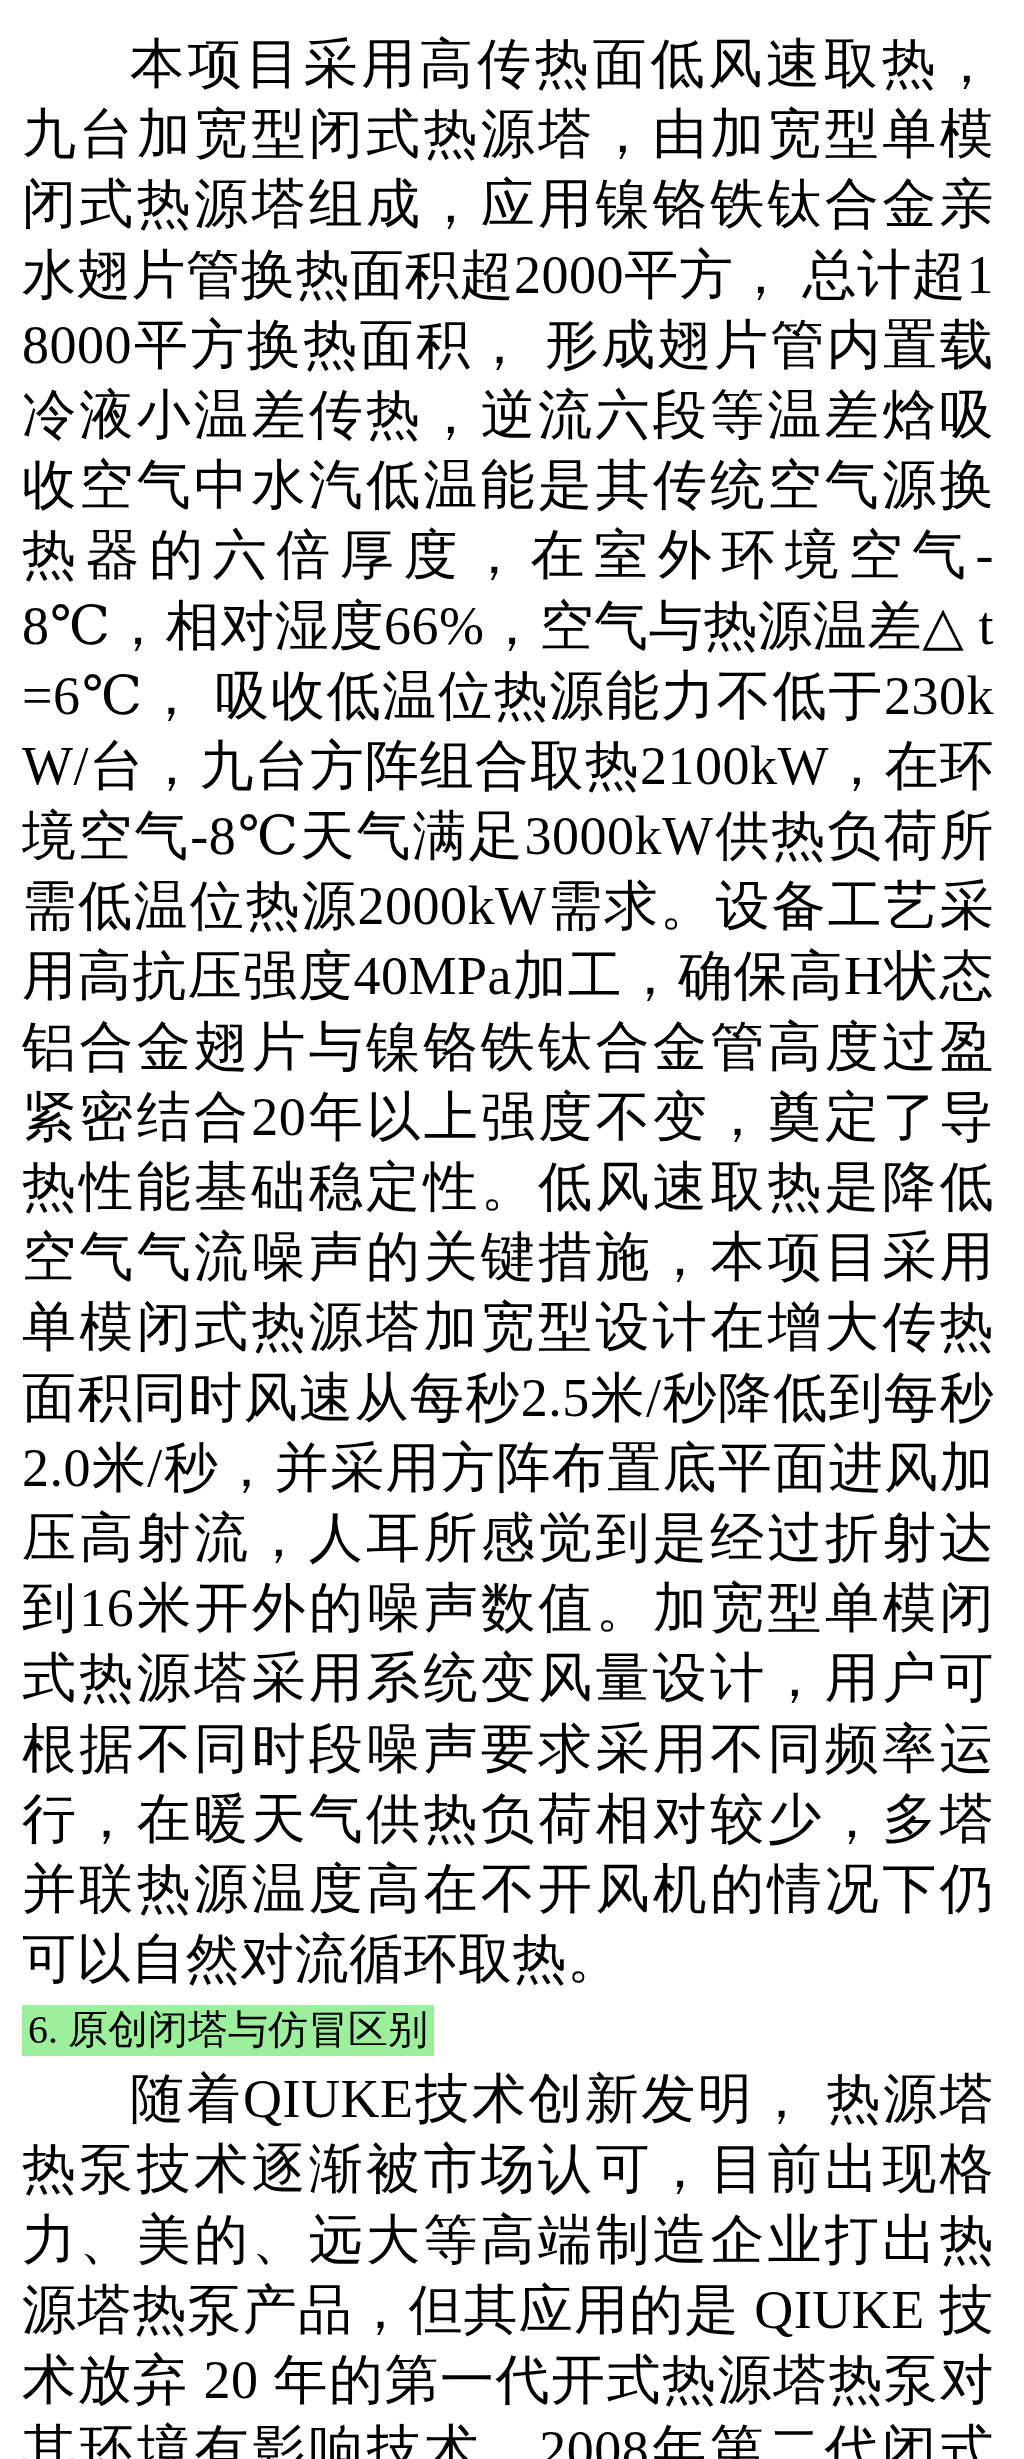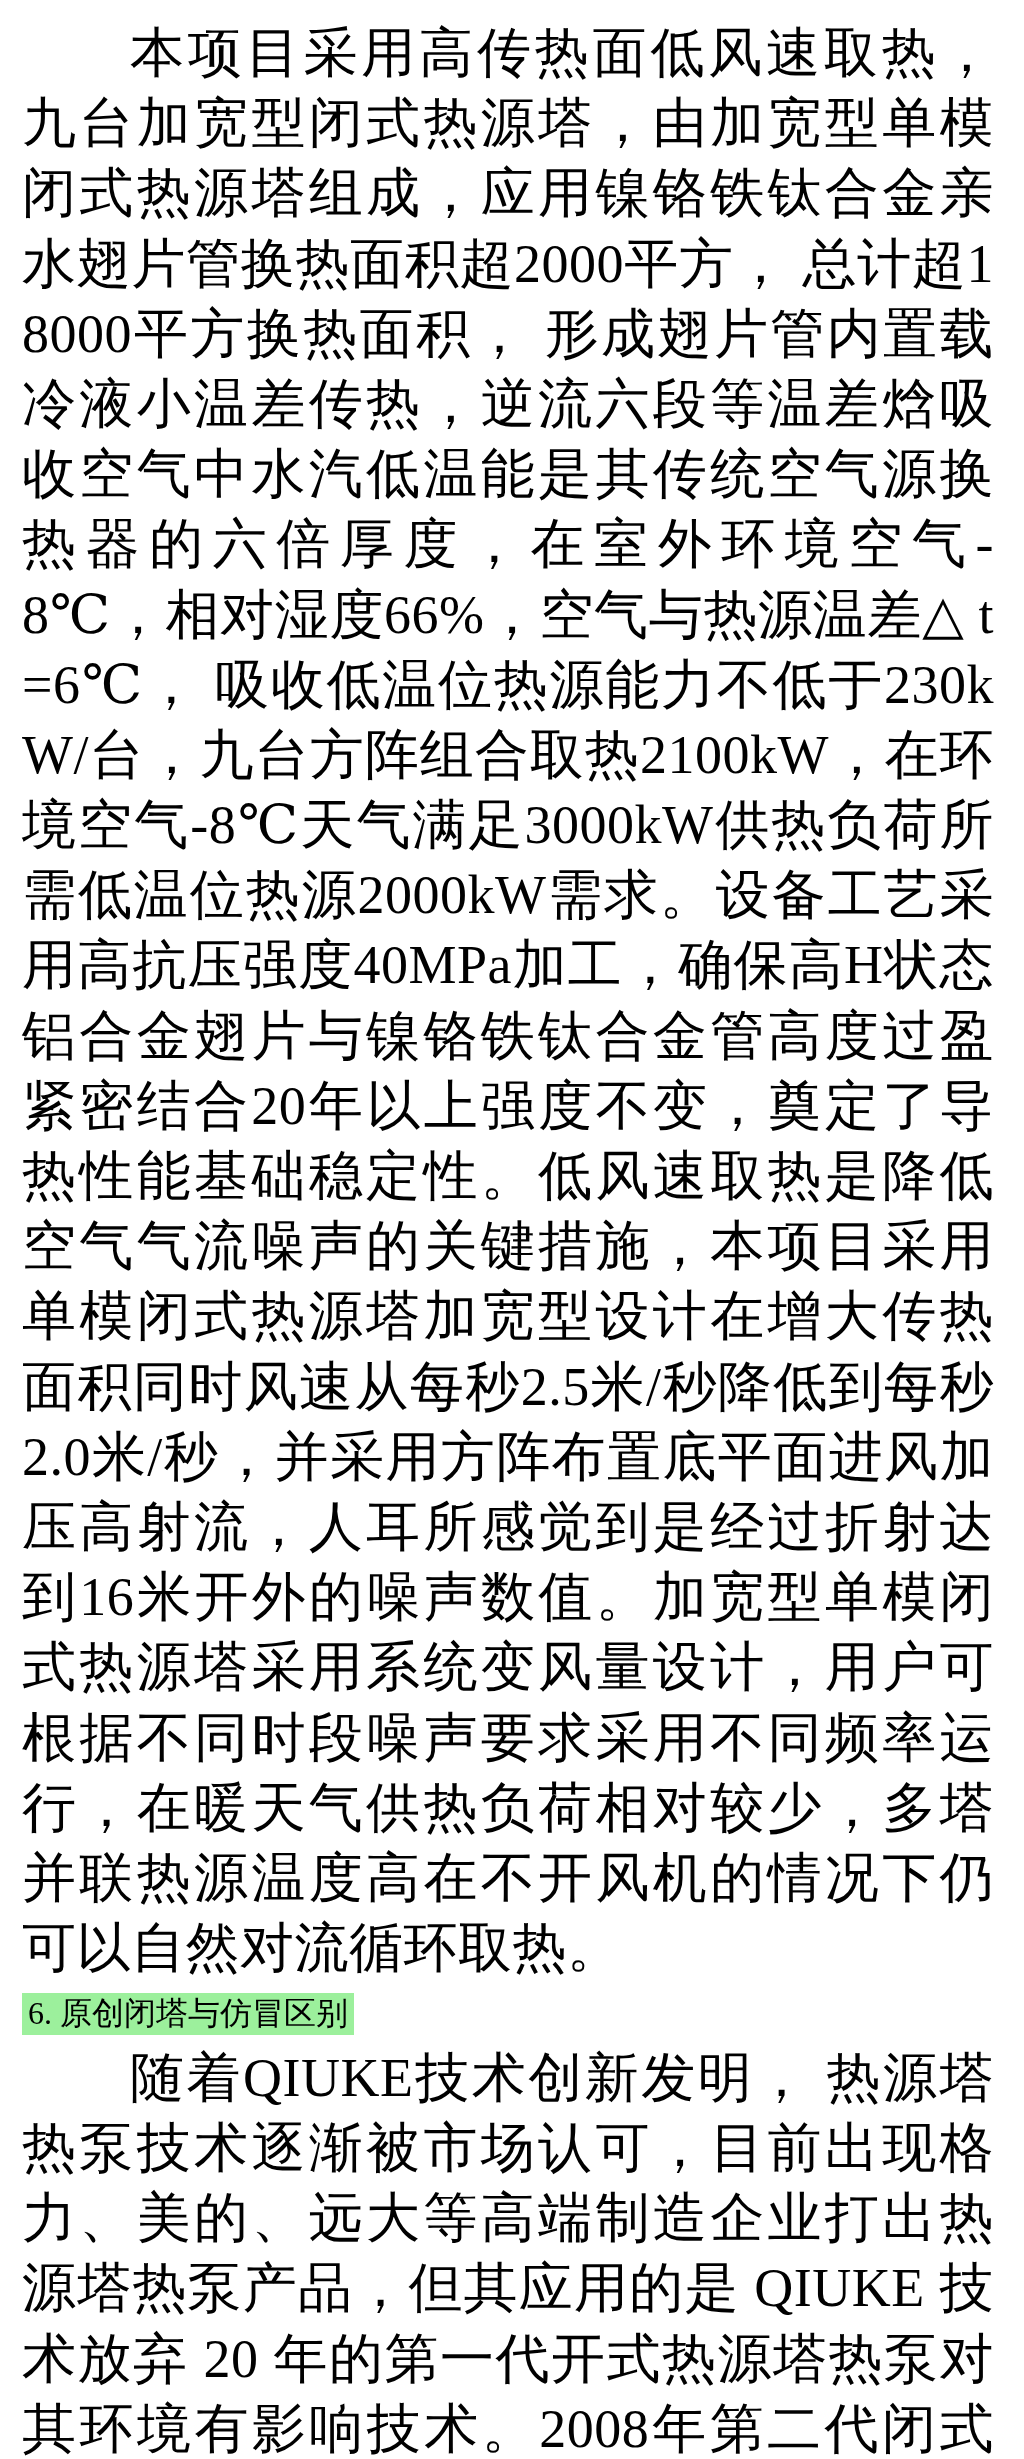--- a/index.html
+++ b/index.html
@@ -20,25 +20,25 @@
     padding: 14px 30px 20px 22px;
     position: relative;
   }
   .para {
     font-size: 54px;
     line-height: 1.30;
     letter-spacing: 0.5px;
     text-align: justify;
     text-justify: inter-ideograph;
     text-indent: 2em;
-    margin: 4px 0 6px 0;
+    margin: 15px 0 6px 0;
     word-break: break-all;
   }
   .heading {
-    font-size: 32px;
+    font-size: 40px;
     line-height: 1.30;
     margin: 10px 0 8px 0;
     display: block;
   }
   .heading .hl {
     background: #9cf09c;
     padding: 2px 6px 4px 6px;
     display: inline;
     box-decoration-break: clone;
     -webkit-box-decoration-break: clone;

